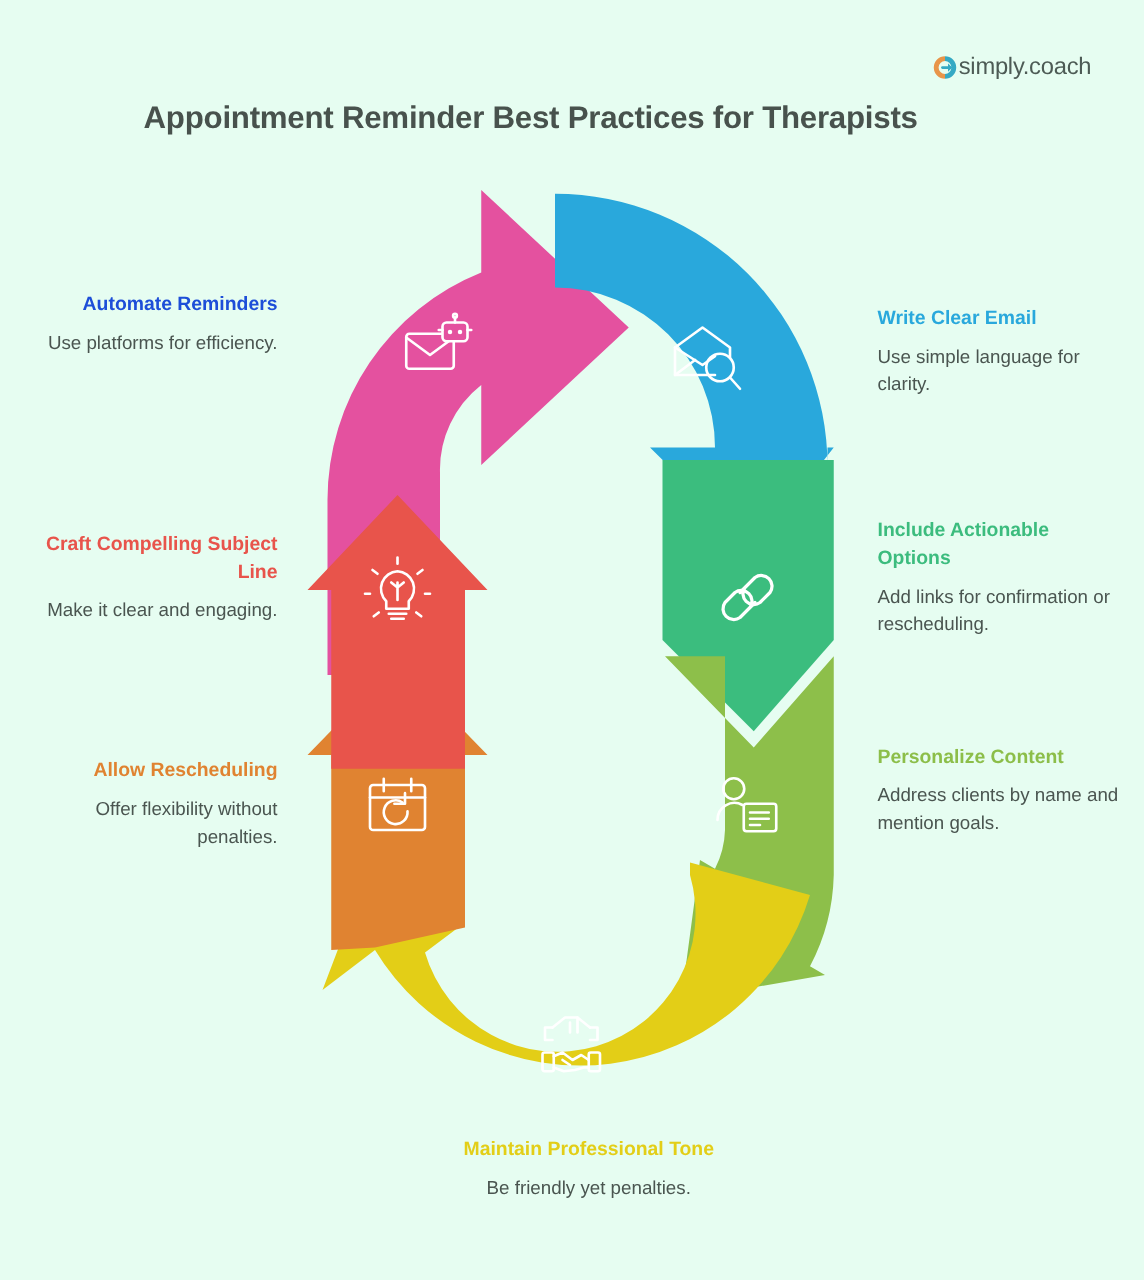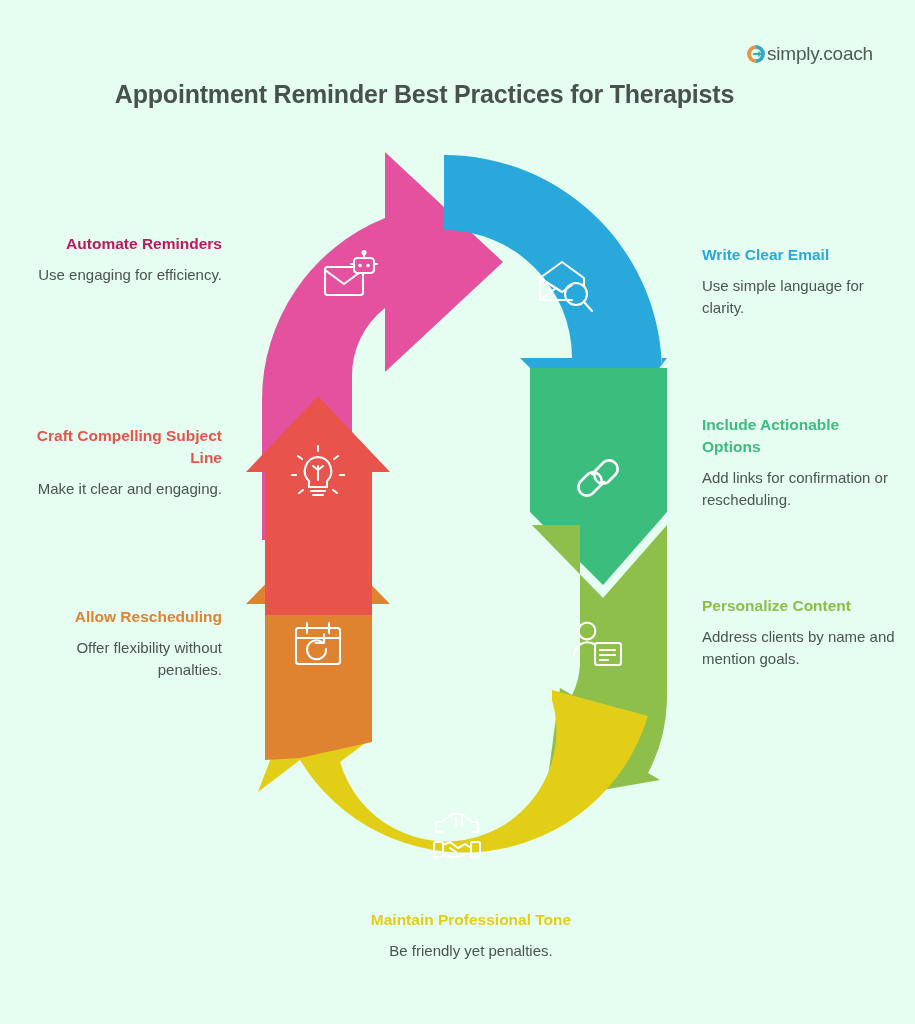--- a/index.html
+++ b/index.html
@@ -260,22 +260,22 @@
         <rect x="0" y="30" width="9" height="15" rx="1.6"></rect>
         <rect x="37" y="30" width="9" height="15" rx="1.6"></rect>
         <path d="M9 33 L16 30 L24 36 L31 32 L37 36"></path>
         <path d="M9 42 L17 45 L26 44 L33 42 L37 42"></path>
         <path d="M16 36 L22 40"></path>
       </g>
     </svg>
   </div>
 
   <div class="caption cap-left" id="cap-automate">
-    <p class="cap-title" style="color:#be185d">Automate Reminders</p>
-    <p class="cap-body">Use engaging for efficiency.</p>
+    <p class="cap-title" style="color:#1d4ed8">Automate Reminders</p>
+    <p class="cap-body">Use platforms for efficiency.</p>
   </div>
 
   <div class="caption cap-left" id="cap-subject">
     <p class="cap-title" style="color:#e8544b">Craft Compelling Subject Line</p>
     <p class="cap-body">Make it clear and engaging.</p>
   </div>
 
   <div class="caption cap-left" id="cap-reschedule">
     <p class="cap-title" style="color:#e08331">Allow Rescheduling</p>
     <p class="cap-body">Offer flexibility without penalties.</p>

